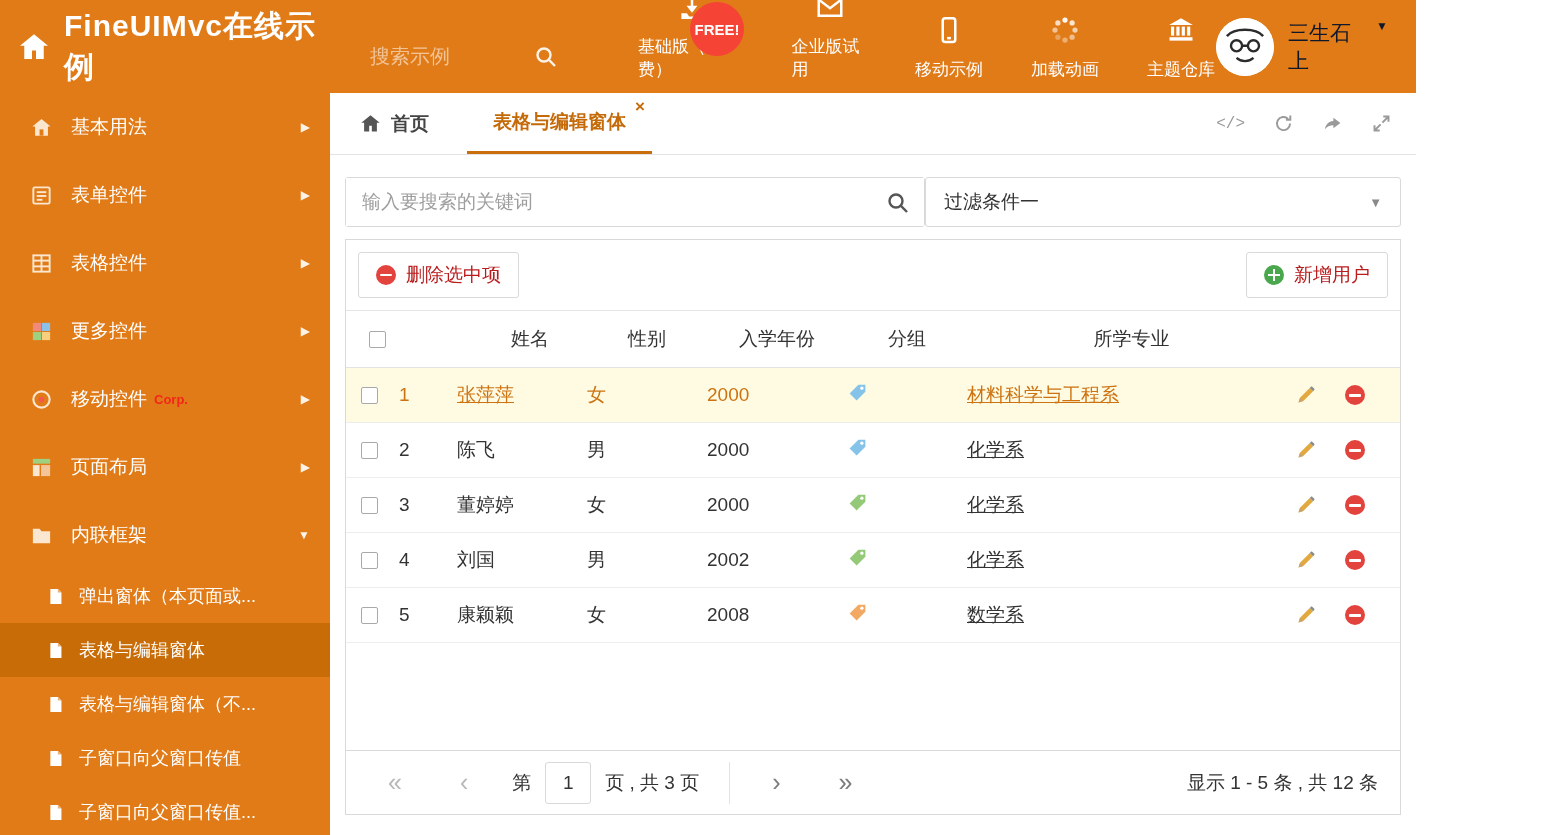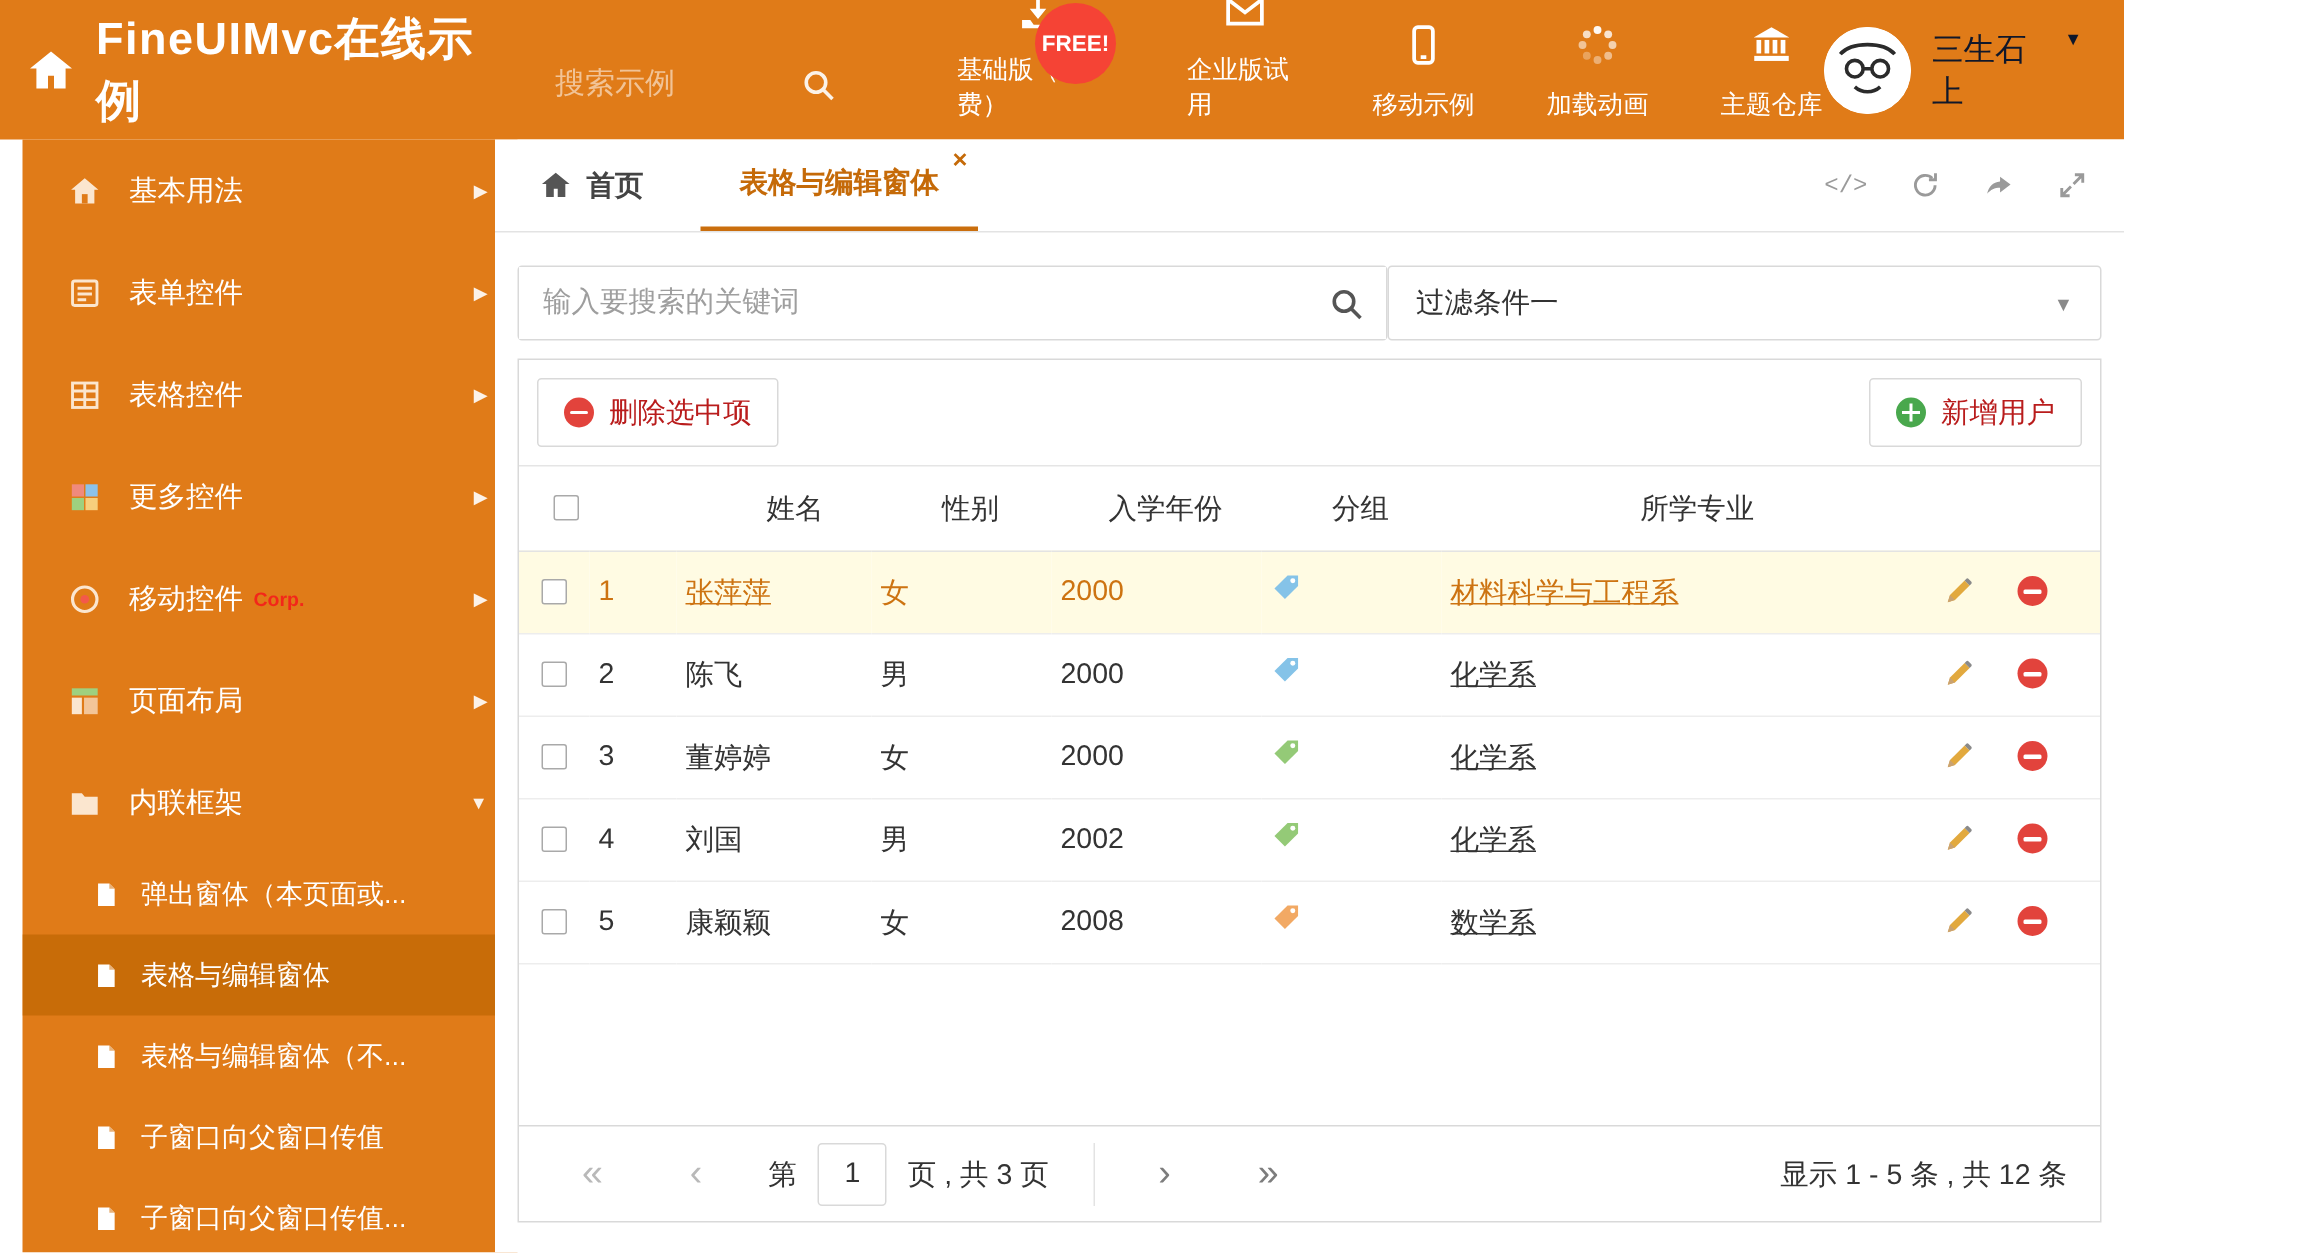--- a/index.html
+++ b/index.html
@@ -25,21 +25,21 @@
   .free-badge { position:absolute; left:690px; top:2px; width:54px; height:54px;
     border-radius:50%; background:#f54335; color:#fff; font-size:15px; font-weight:bold;
     display:flex; align-items:center; justify-content:center; z-index:5; }
   .hdr-user { margin-left:auto; display:flex; align-items:center; gap:14px; margin-right:10px; }
   .avatar { width:58px; height:58px; border-radius:50%; background:#fff; overflow:hidden;
     flex:0 0 auto; cursor:pointer; }
   .user-name { color:#0f172a; font-size:21px; cursor:pointer; display:flex; align-items:flex-start; gap:10px; }
   .user-caret { font-size:12px; }
 
   
-  .sidebar { position:absolute; top:93px; left:15px; width:330px; bottom:0;
+  .sidebar { position:absolute; top:93px; left:0; width:330px; bottom:0;
     background:#e07b18; overflow:hidden; }
   .side-item { height:68px; display:flex; align-items:center; padding:0 20px 0 30px;
     color:#fff; font-size:19px; cursor:pointer; }
   .side-item svg { width:23px; height:23px; margin-right:18px; flex:0 0 auto; }
   .side-arrow { margin-left:auto; font-size:12px; color:rgba(255,255,255,.9); }
   .side-badge { color:#f3261a; font-size:13px; margin-left:7px; font-weight:bold; }
   .side-sub { height:54px; display:flex; align-items:center; padding:0 16px 0 46px;
     color:#fff; font-size:18px; cursor:pointer; }
   .side-sub svg { width:19px; height:19px; margin-right:14px; flex:0 0 auto; }
   .side-sub.selected { background:#c86c08; }

